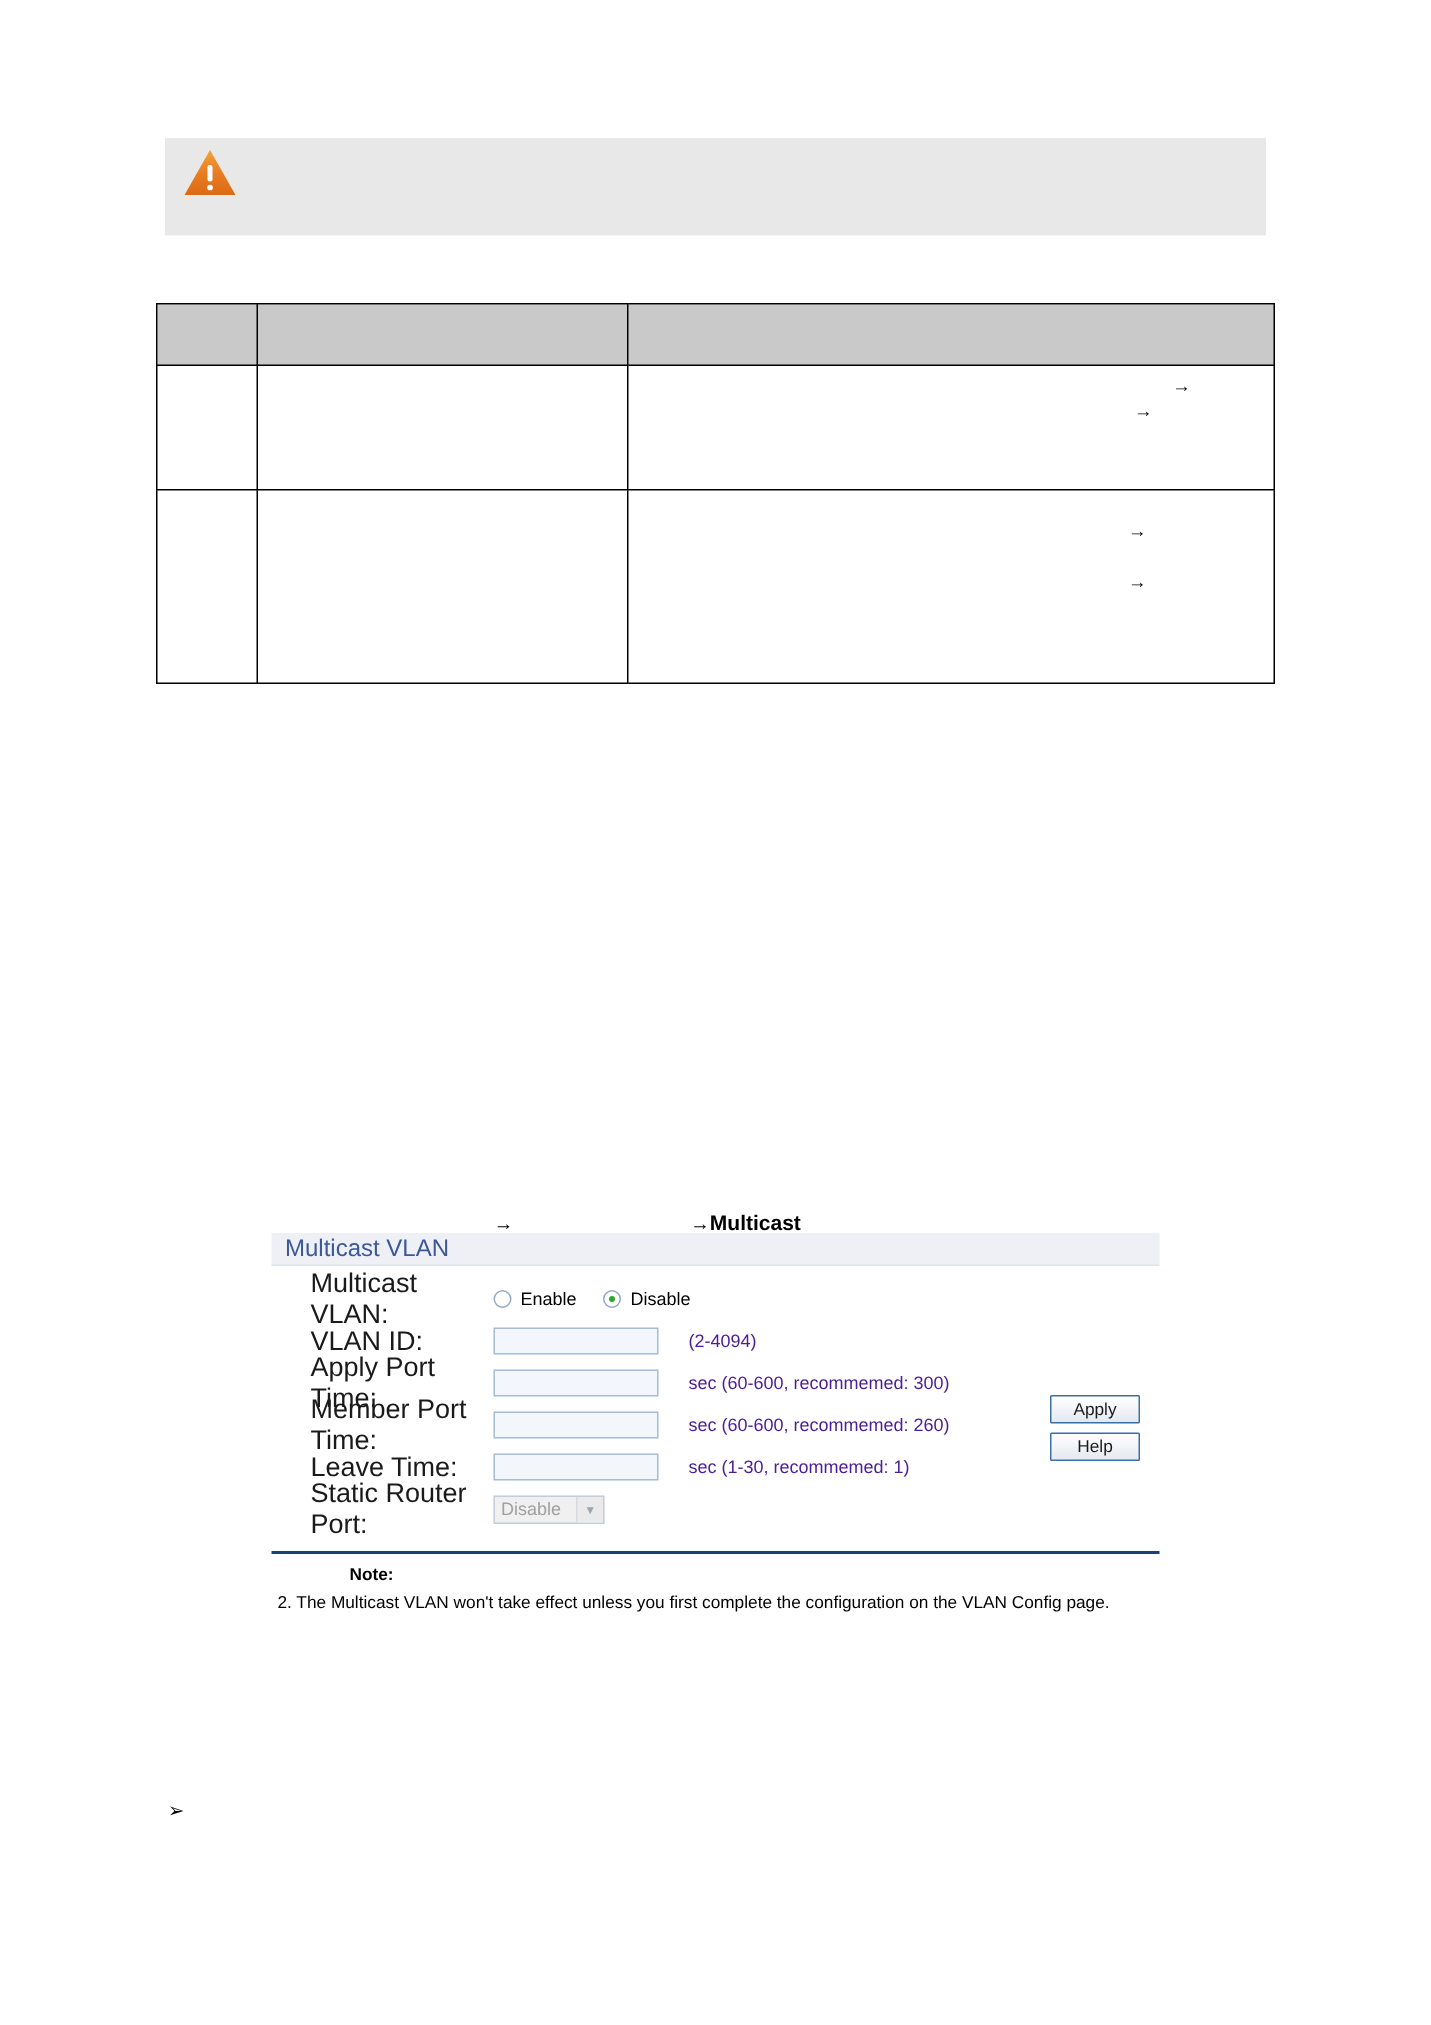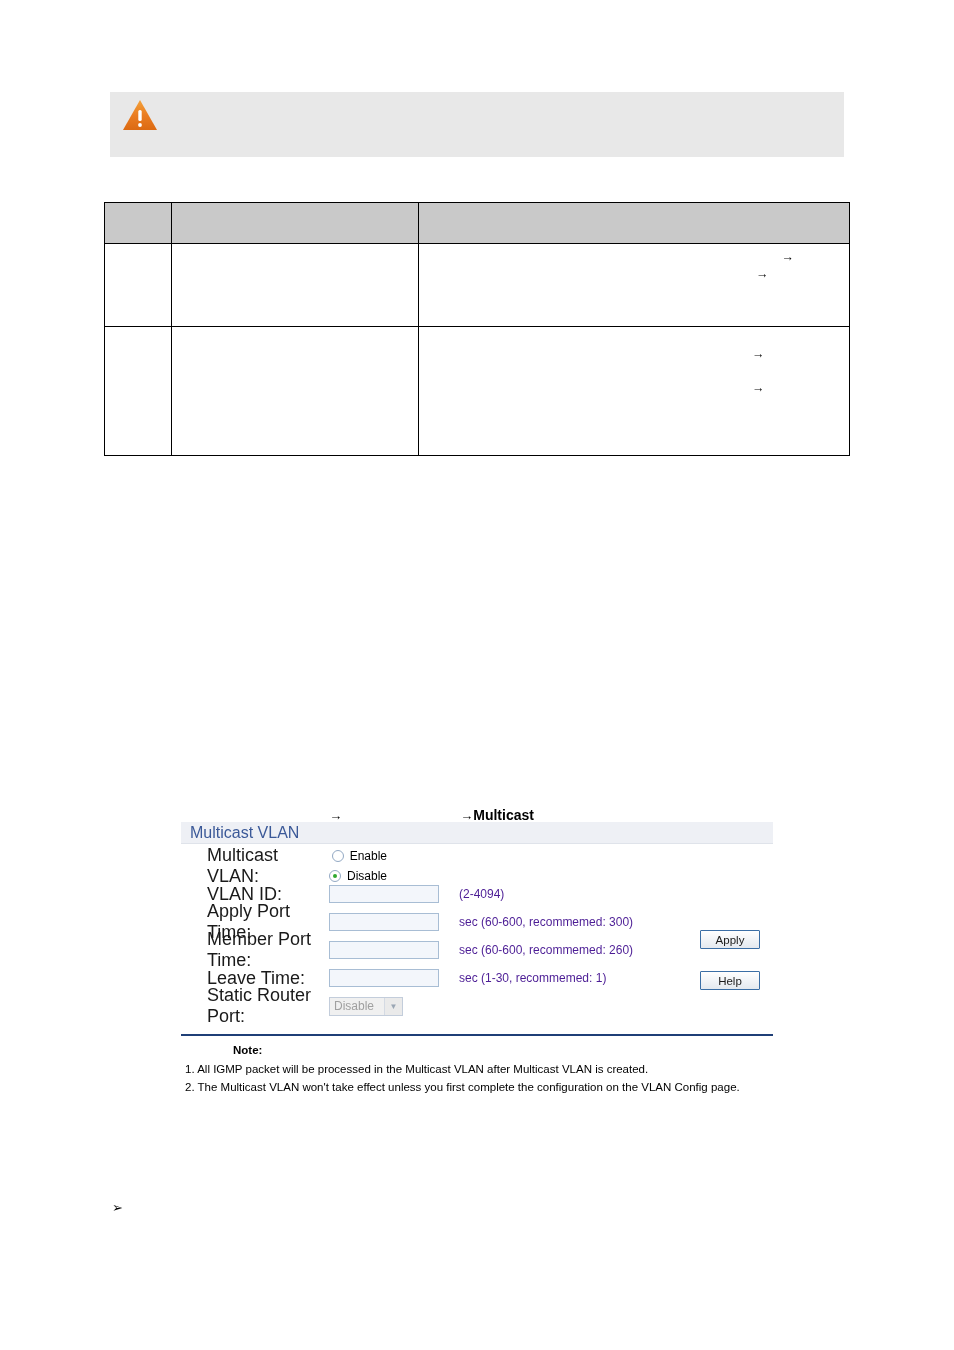--- a/index.html
+++ b/index.html
@@ -149,23 +149,22 @@
   }
   .hint {
     font-size: 12px;
     color: #4c1d95;
     white-space: nowrap;
   }
 
   
   .radio-group {
     display: flex;
-    align-items: flex-end;
+    align-items: center;
     gap: 6px;
-    flex-direction: column;
   }
   .radio-opt {
     display: flex;
     align-items: center;
     gap: 6px;
     margin-right: 12px;
   }
   .radio-dot {
     width: 12px;
     height: 12px;
@@ -219,21 +218,21 @@
     color: #9aa6b4;
   }
 
   
   .btn-col {
     position: absolute;
     right: 13px;
     top: 86px;
     display: flex;
     flex-direction: column;
-    gap: 22px;
+    gap: 6px;
   }
   .ui-btn {
     width: 60px;
     height: 19px;
     border: 1px solid #3b6ea5;
     background: linear-gradient(#ffffff, #e4e9ef);
     font-size: 11.5px;
     font-family: "Liberation Sans", sans-serif;
     color: #1a1a1a;
     cursor: pointer;
@@ -404,21 +403,20 @@
     </div>
 
     <div class="btn-col">
       <button class="ui-btn">Apply</button>
       <button class="ui-btn">Help</button>
     </div>
 
     <hr class="note-rule">
     <div class="note-block">
       <div class="note-title">Note:</div>
-      <div class="note-line">1. All IGMP packet will be processed in the Multicast VLAN after Multicast VLAN is created.</div>
       <div class="note-line">2. The Multicast VLAN won't take effect unless you first complete the configuration on the VLAN Config page.</div>
     </div>
 
   </div>
 </div>
 
 <div class="bullet-row">
   <span class="bullet-glyph">➢</span>
   <span></span>
 </div>

